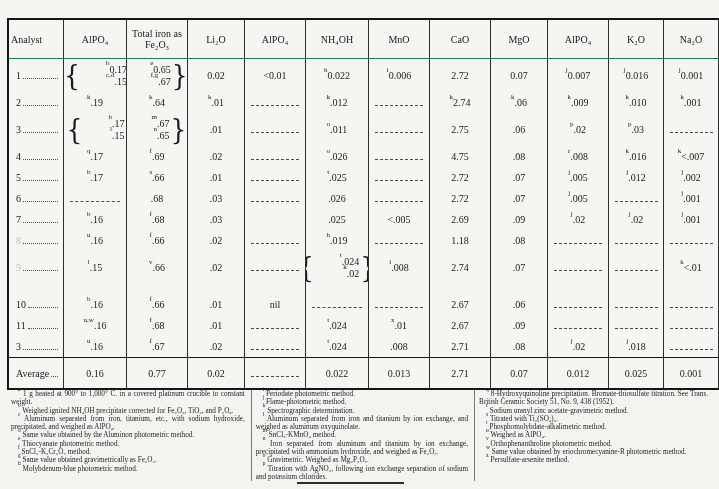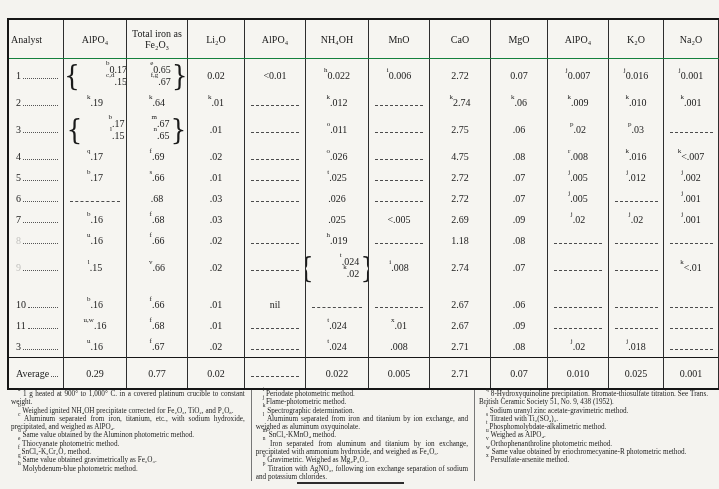--- a/index.html
+++ b/index.html
@@ -365,29 +365,29 @@
           <td><span class="dash"></span></td>
           <td></td>
         </tr>
         <tr class="avg">
           <td>
             <span class="aflex">
               <span class="anum">Average</span>
               <span class="leader"></span>
             </span>
           </td>
-          <td>0.29</td>
+          <td>0.16</td>
           <td>0.77</td>
           <td>0.02</td>
           <td><span class="dash"></span></td>
           <td>0.022</td>
-          <td>0.005</td>
+          <td>0.013</td>
           <td>2.71</td>
           <td>0.07</td>
-          <td>0.010</td>
+          <td>0.012</td>
           <td>0.025</td>
           <td>0.001</td>
           <td>0.21</td>
         </tr>
       </tbody>
   </table>
   <div class="footnotes">
       <div class="fncol fncol-1">
         <p class="fn"><sup>a</sup> 1 g heated at 900° to 1,000° C. in a covered platinum crucible to constant weight.</p>
         <p class="fn"><sup>b</sup> Weighed ignited NH₄OH precipitate corrected for Fe₂O₃, TiO₂, and P₂O₅.</p>

